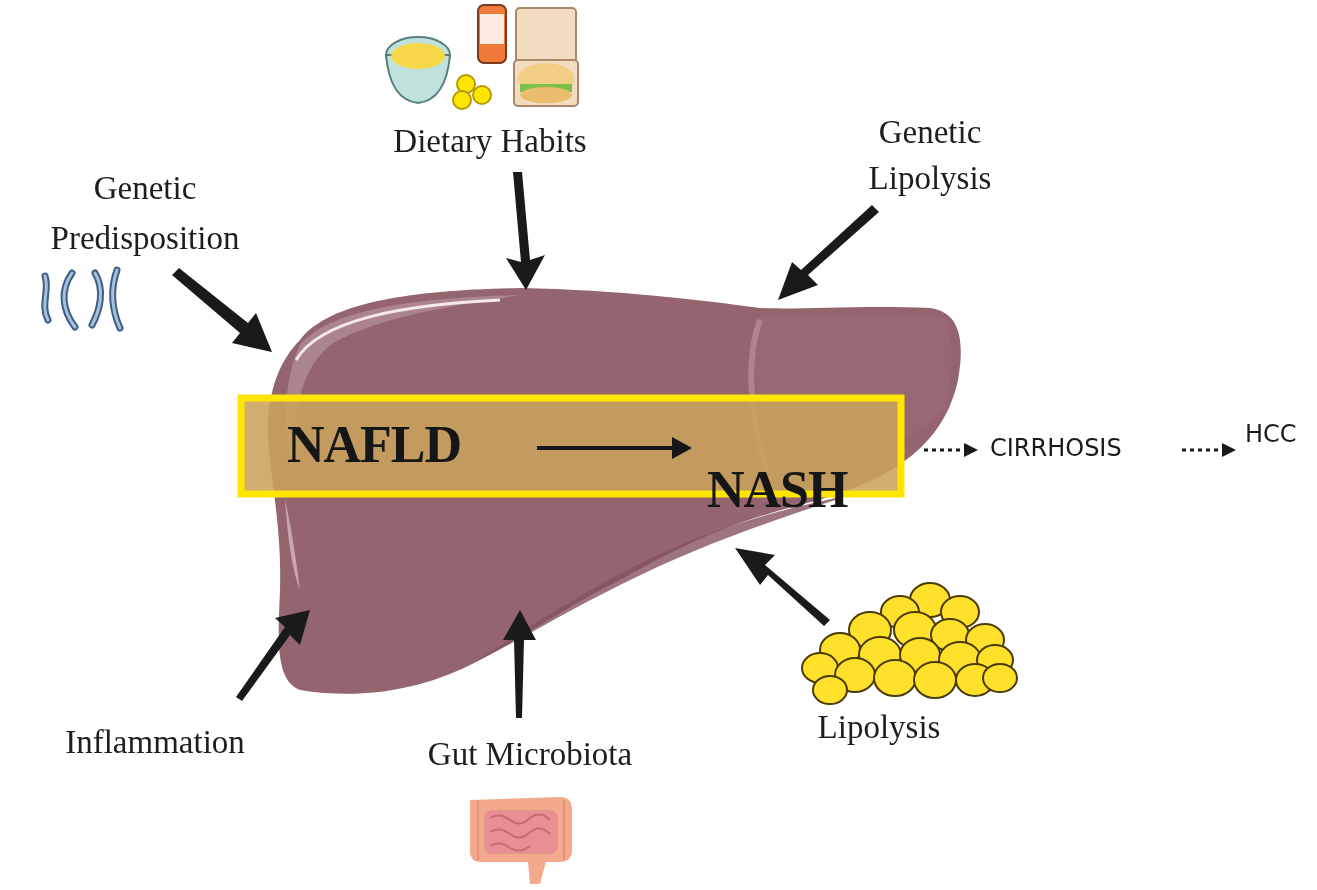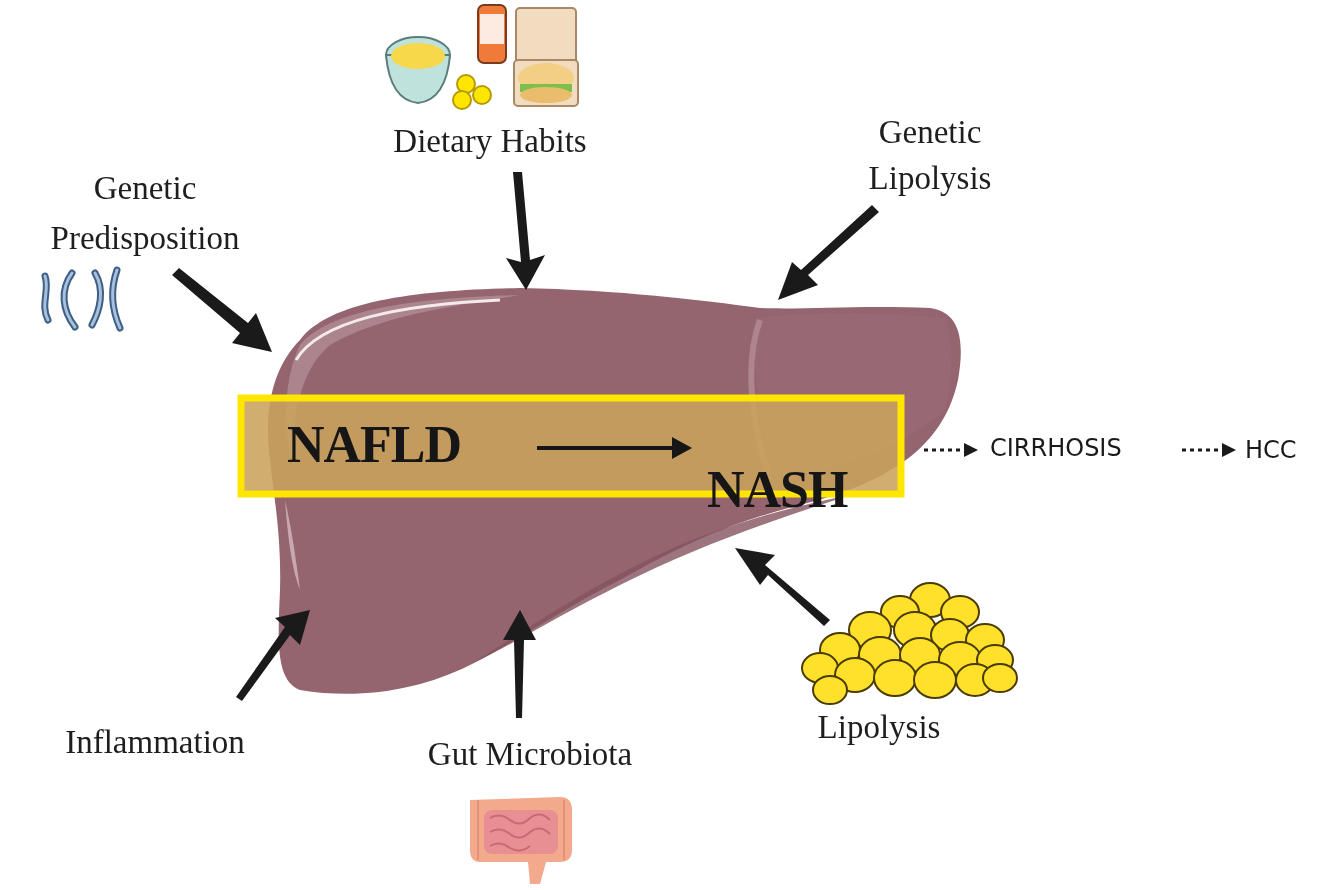--- a/index.html
+++ b/index.html
@@ -135,13 +135,13 @@
   <span>Gut Microbiota</span>
 </div>
 <div class="lbl" style="left:749px; top:707px; width:260px;">
   <span>Lipolysis</span>
 </div>
 
 <div class="box-text" style="left:287px; top:415px;">NAFLD</div>
 <div class="box-text" style="left:707px; top:415px;margin-top:45px;">NASH</div>
 
 <div class="prog" style="left:990px; top:434px;text-align:center;">CIRRHOSIS</div>
-<div class="prog" style="left:1245px; top:436px;text-align:right;">HCC</div>
+<div class="prog" style="left:1245px; top:420px;text-align:right;">HCC</div>
 
 </body></html>

